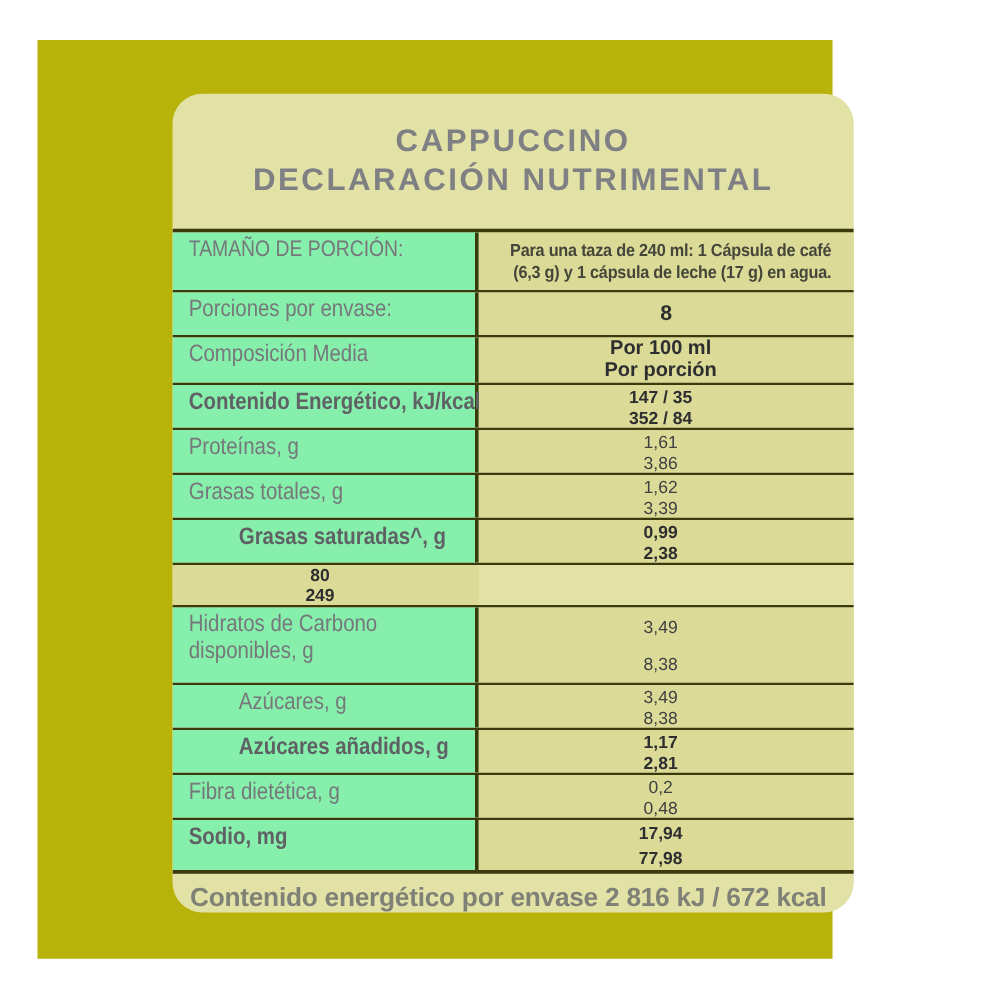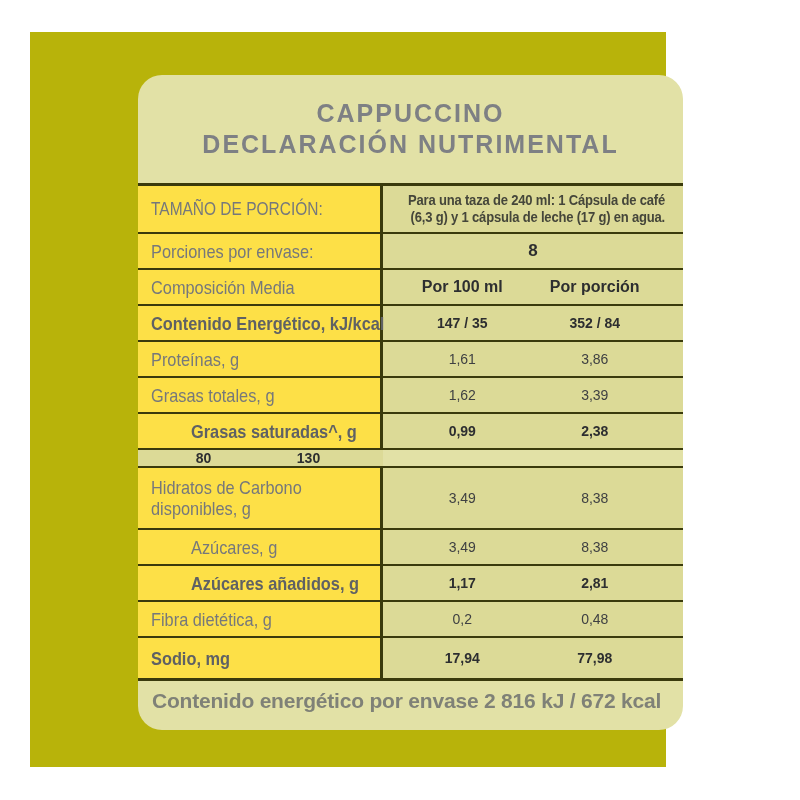--- a/index.html
+++ b/index.html
@@ -26,36 +26,36 @@
     letter-spacing:2px; line-height:31px; text-align:center;
   }
   .ntable {
     flex:0 0 auto;
     border-top:3px solid var(--line,#3a3a0c);
     border-bottom:3px solid var(--line,#3a3a0c);
   }
   .row { display:grid; grid-template-columns:245px 1fr; }
   .row + .row { border-top:2px solid var(--line,#3a3a0c); }
   .lbl {
-    background:#fde047; border-right:3px solid var(--line,#3a3a0c);
+    background:#86efac; border-right:3px solid var(--line,#3a3a0c);
     color:var(--label_text,#76787b); font-size:19px; line-height:21px;
-    display:flex; align-items:center;
+    display:flex; align-items:flex-start;
     padding:3px 4px 3px 13px; min-height:28px;
   }
   .lbl > span {
     display:inline-block; white-space:nowrap;
     transform:scaleX(0.86); transform-origin:left center;
   }
   .row.wraprow .lbl > span { white-space:normal; width:262px; }
   .lbl.b { font-weight:bold; color:var(--label_text_bold,#5f6164); }
   .lbl.ind { padding-left:53px; }
   .lbl.caps { font-size:18px; }
   .vals {
     background:var(--cells,#dcda97);
-    display:grid; grid-template-columns:1fr 1fr; align-items:center;
+    display:grid; grid-template-columns:1fr; align-items:center;
     padding:0 22px 0 13px;
   }
   .v { text-align:center; color:var(--value_text,#3f4042); font-size:14px; }
   .row.bd .v { font-weight:bold; color:var(--value_text_bold,#2d2e30); }
   .v.colhead { font-weight:bold; color:var(--value_text_bold,#2d2e30); font-size:16px; }
   .vspan {
     background:var(--cells,#dcda97);
     display:flex; align-items:center; justify-content:center;
     text-align:right; padding:2px 8px;
   }
@@ -154,21 +154,21 @@
             </div>
           <div class="vals">
             <span class="v">0,99</span>
             <span class="v">2,38</span>
           </div>
         </div>
 
         <div class="row bd">
           <div class="vals">
             <span class="v">80</span>
-            <span class="v">130</span>
+            <span class="v">249</span>
           </div>
         </div>
 
         <div class="row wraprow">
           <div class="lbl">
               <span>Hidratos de Carbono disponibles, g</span>
             </div>
           <div class="vals">
             <span class="v">3,49</span>
             <span class="v">8,38</span>

